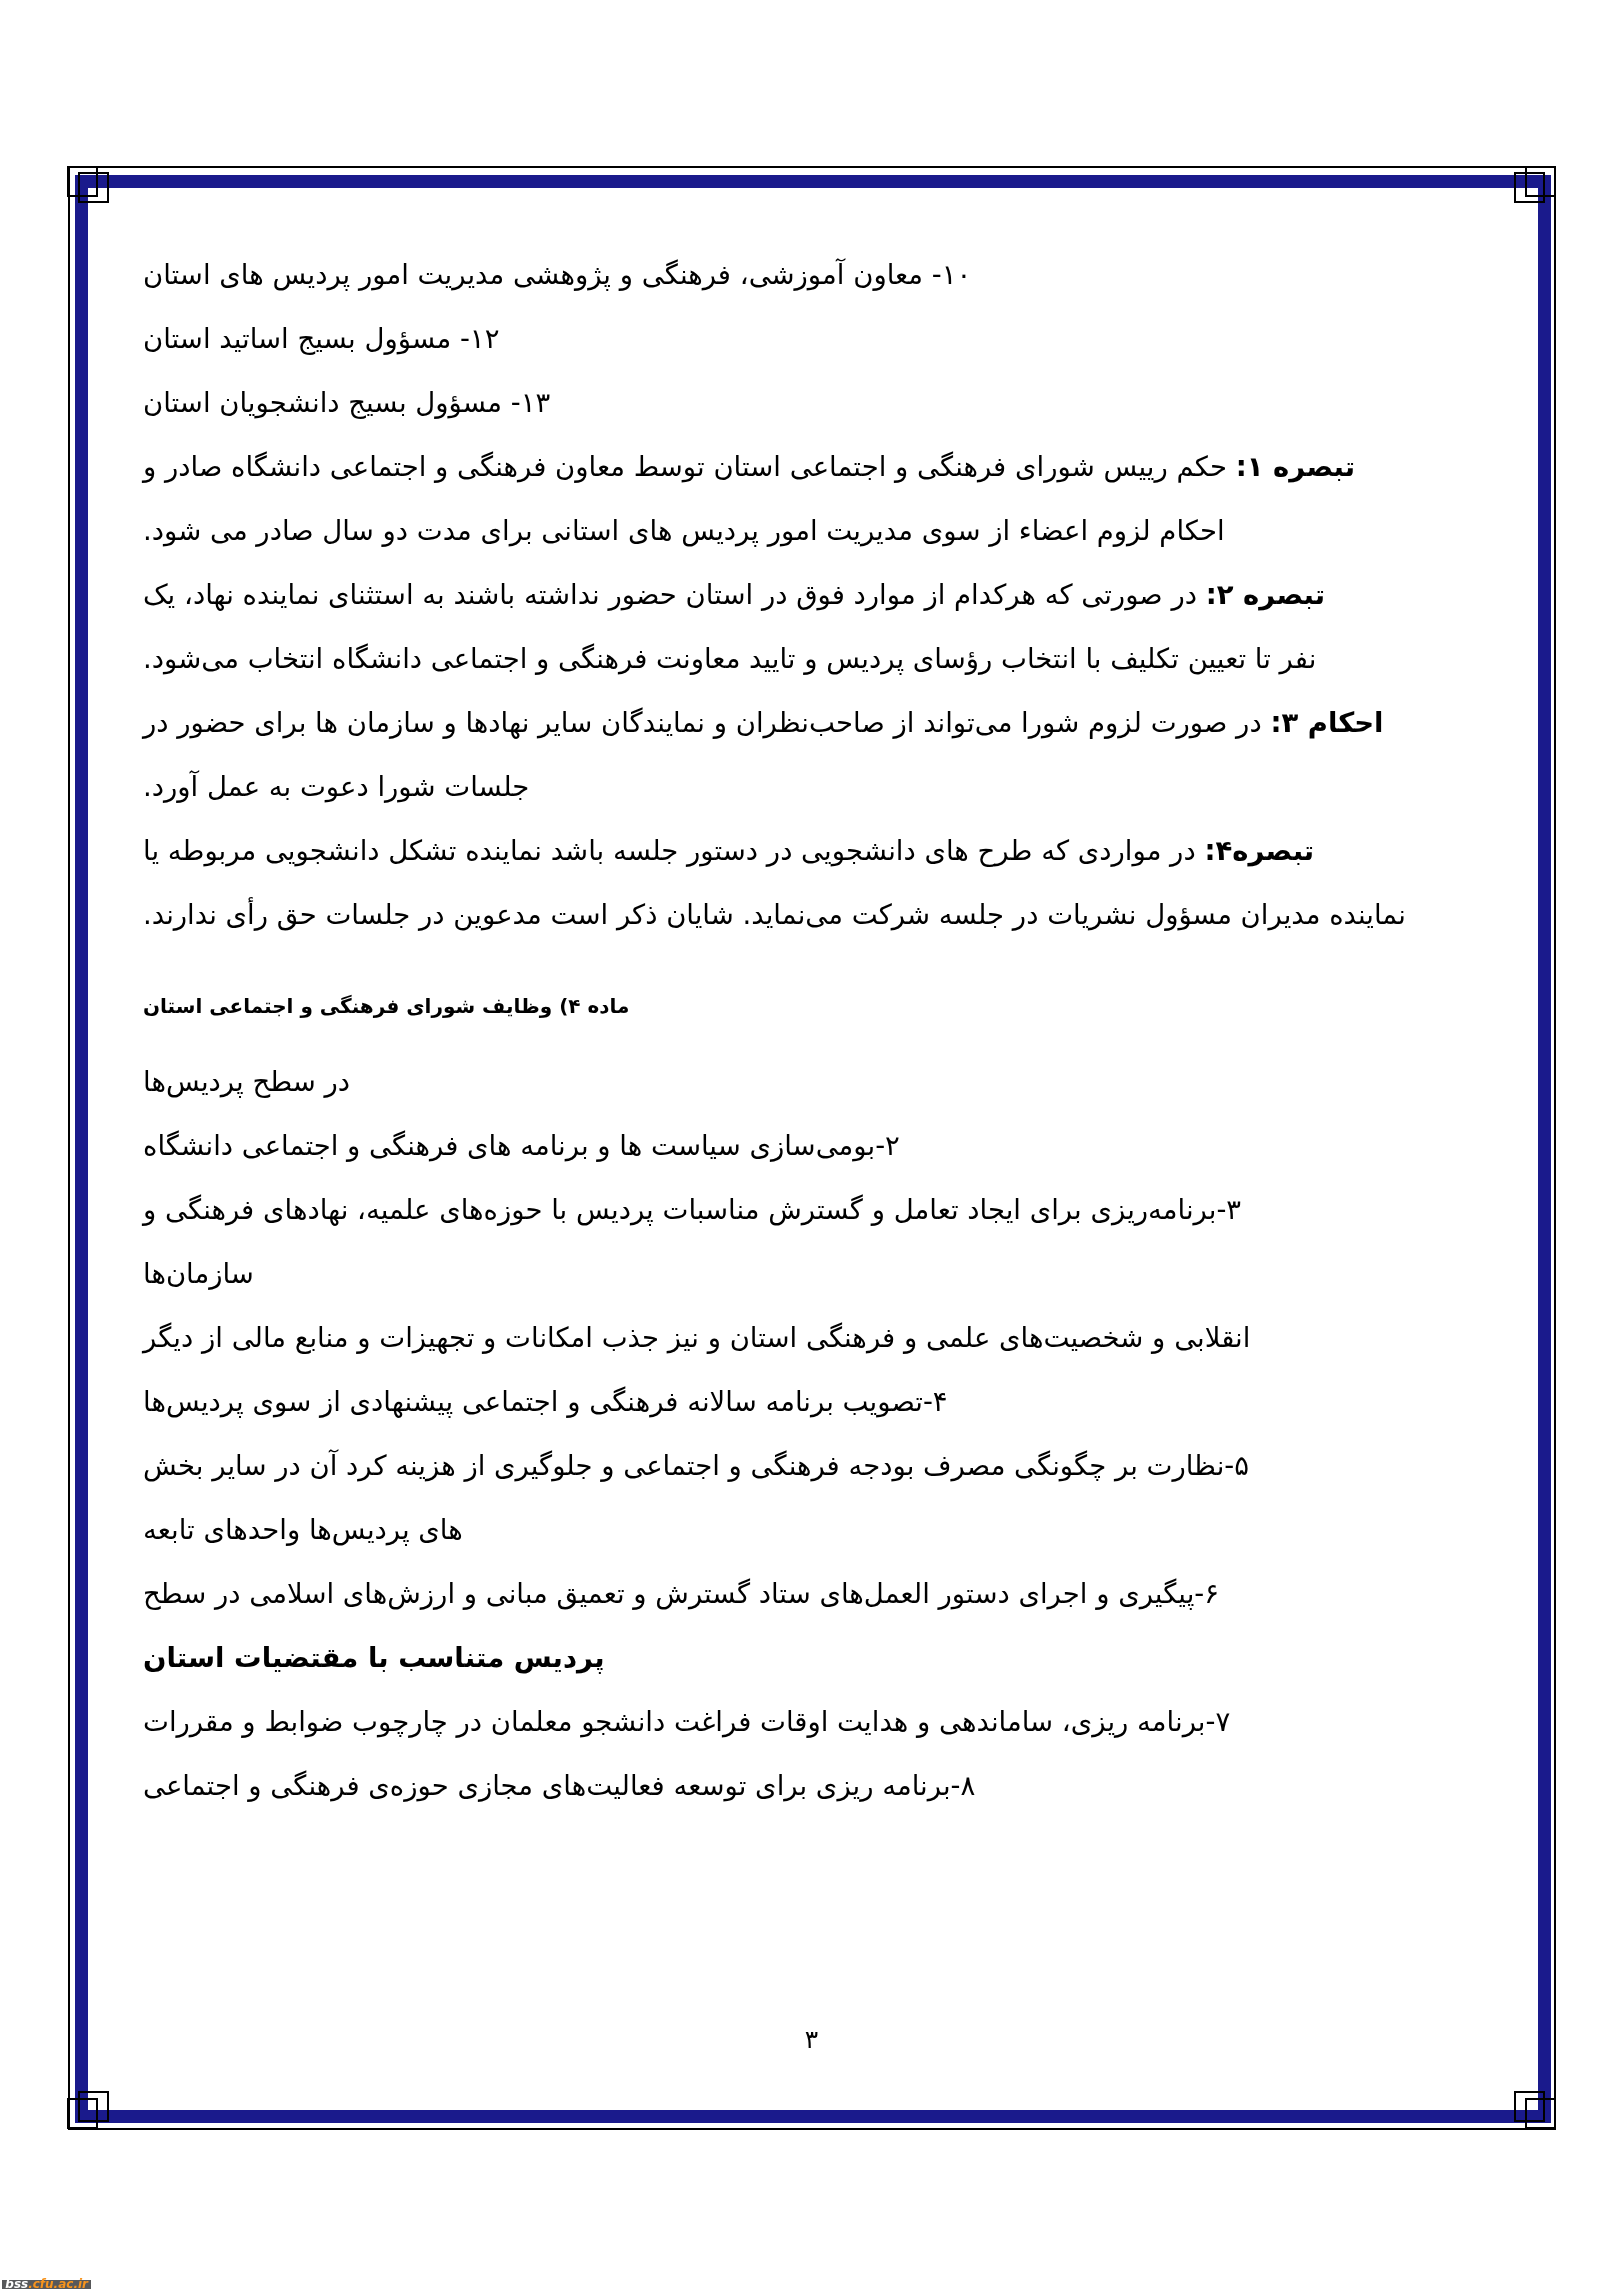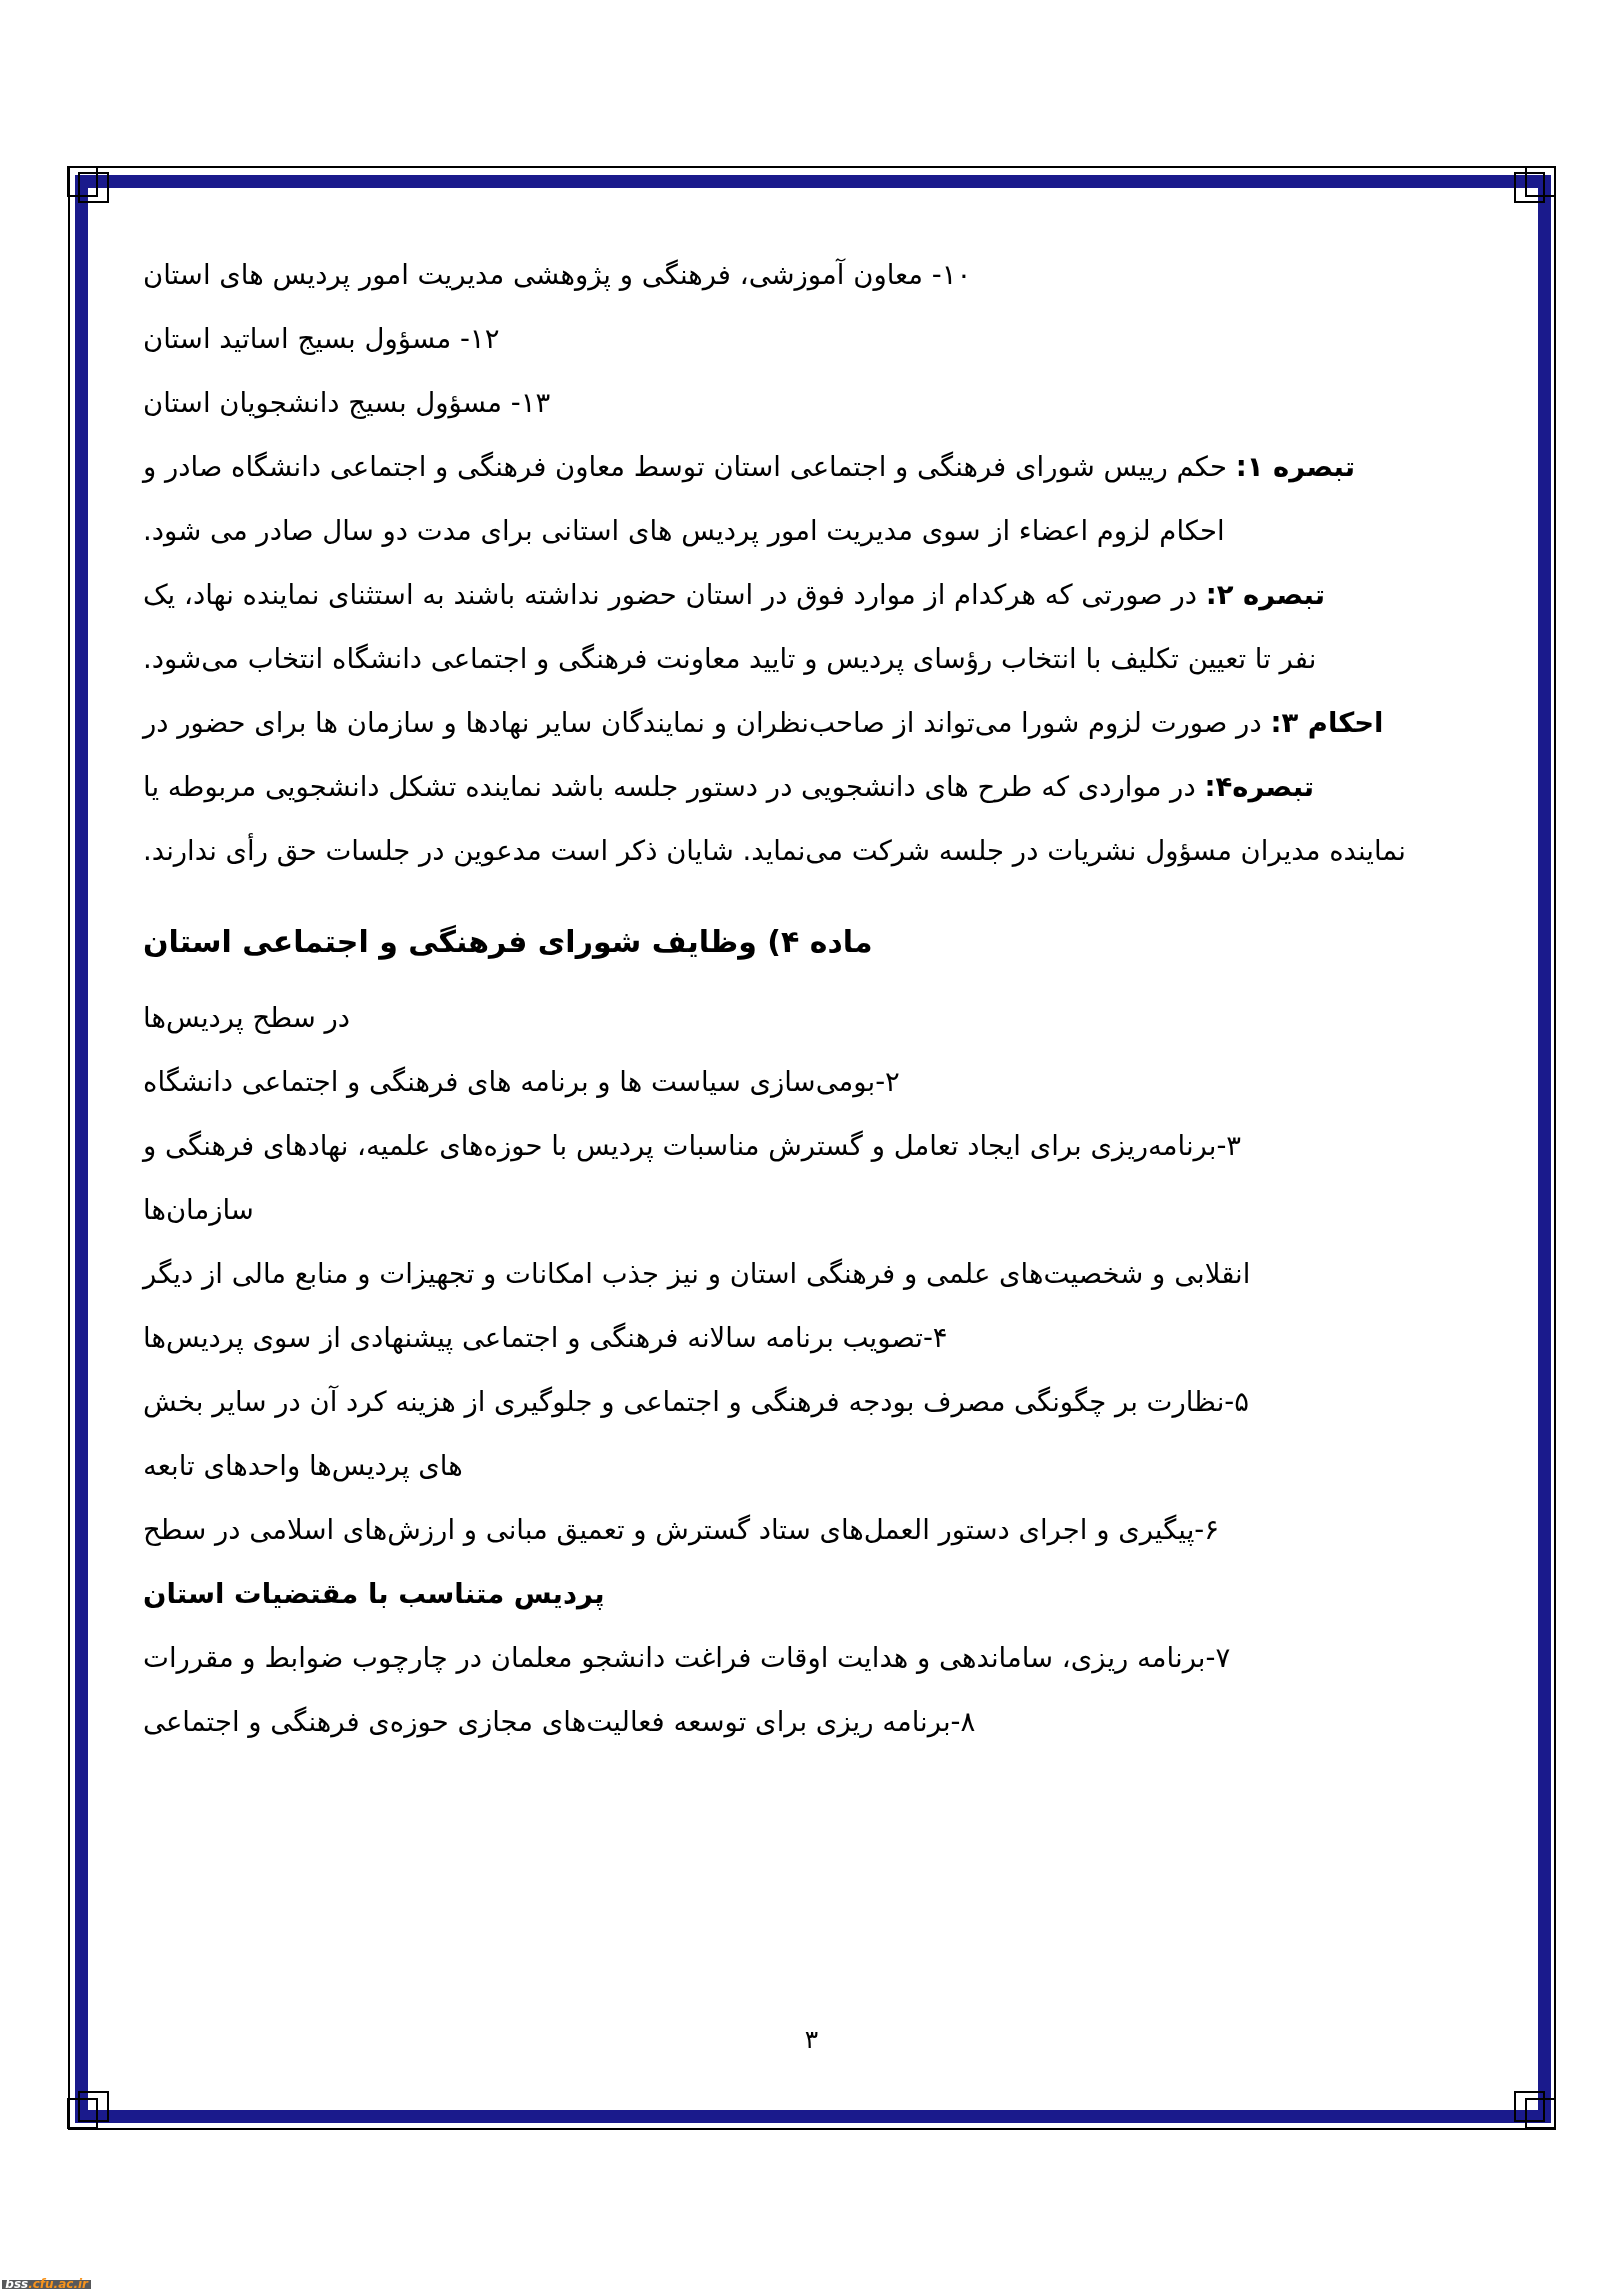--- a/index.html
+++ b/index.html
@@ -33,21 +33,21 @@
   .line{white-space:nowrap;height:64px;}
   .line b{font-weight:bold;}
   .kind-list{padding-right:59px;}
   .kind-note{padding-right:16.4px;}
   .kind-duty{padding-right:44px;}
   .kind-cont{padding-right:0;}
   .kind-cont-sm{padding-right:26px;}
   .kind-cont-md{padding-right:62px;}
   .kind-cont-lg{padding-right:105px;font-weight:bold;}
   .kind-head{
-    font-weight:bold;font-size:30px;padding-right:18.3px;
+    font-weight:bold;font-size:20px;padding-right:18.3px;
     margin-top:27.5px;margin-bottom:11.8px;
   }
   .pagenum{
     position:absolute;top:2025px;left:0;width:1623px;text-align:center;
     font-size:25px;direction:rtl;
   }
   
   .watermark{
     position:absolute;left:2px;top:2280px;height:8.5px;line-height:8.5px;
     background:var(--wm-bg,#57585a);color:#ffffff;
@@ -75,20 +75,21 @@
 
   <div class="content" id="content" dir="rtl" lang="fa">
       <div class="line kind-list">۱۰- معاون آموزشی، فرهنگی و پژوهشی مدیریت امور پردیس های استان</div>
       <div class="line kind-list">۱۲- مسؤول بسیج اساتید استان</div>
       <div class="line kind-list">۱۳- مسؤول بسیج دانشجویان استان</div>
       <div class="line kind-note"><b>تبصره ۱:</b> حکم رییس شورای فرهنگی و اجتماعی استان توسط معاون فرهنگی و اجتماعی دانشگاه صادر و</div>
       <div class="line kind-cont">احکام لزوم اعضاء از سوی مدیریت امور پردیس های استانی برای مدت دو سال صادر می شود.</div>
       <div class="line kind-note"><b>تبصره ۲:</b> در صورتی که هرکدام از موارد فوق در استان حضور نداشته باشند به استثنای نماینده نهاد، یک</div>
       <div class="line kind-cont">نفر تا تعیین تکلیف با انتخاب رؤسای پردیس و تایید معاونت فرهنگی و اجتماعی دانشگاه انتخاب می‌شود.</div>
       <div class="line kind-note"><b>احکام ۳:</b> در صورت لزوم شورا می‌تواند از صاحب‌نظران و نمایندگان سایر نهادها و سازمان ها برای حضور در</div>
+      <div class="line kind-cont">جلسات شورا دعوت به عمل آورد.</div>
       <div class="line kind-note"><b>تبصره۴:</b> در مواردی که طرح های دانشجویی در دستور جلسه باشد نماینده تشکل دانشجویی مربوطه یا</div>
       <div class="line kind-cont">نماینده مدیران مسؤول نشریات در جلسه شرکت می‌نماید. شایان ذکر است مدعوین در جلسات حق رأی ندارند.</div>
       <div class="line kind-head">ماده ۴) وظایف شورای فرهنگی و اجتماعی استان</div>
       <div class="line kind-cont-md">در سطح پردیس‌ها</div>
       <div class="line kind-duty">۲-بومی‌سازی سیاست ها و برنامه های فرهنگی و اجتماعی دانشگاه</div>
       <div class="line kind-duty">۳-برنامه‌ریزی برای ایجاد تعامل و گسترش مناسبات پردیس با حوزه‌های علمیه، نهادهای فرهنگی و</div>
       <div class="line kind-cont-sm">سازمان‌ها</div>
       <div class="line kind-cont">انقلابی و شخصیت‌های علمی و فرهنگی استان و نیز جذب امکانات و تجهیزات و منابع مالی از دیگر</div>
       <div class="line kind-duty">۴-تصویب برنامه سالانه فرهنگی و اجتماعی پیشنهادی از سوی پردیس‌ها</div>
       <div class="line kind-duty">۵-نظارت بر چگونگی مصرف بودجه فرهنگی و اجتماعی و جلوگیری از هزینه کرد آن در سایر بخش</div>

